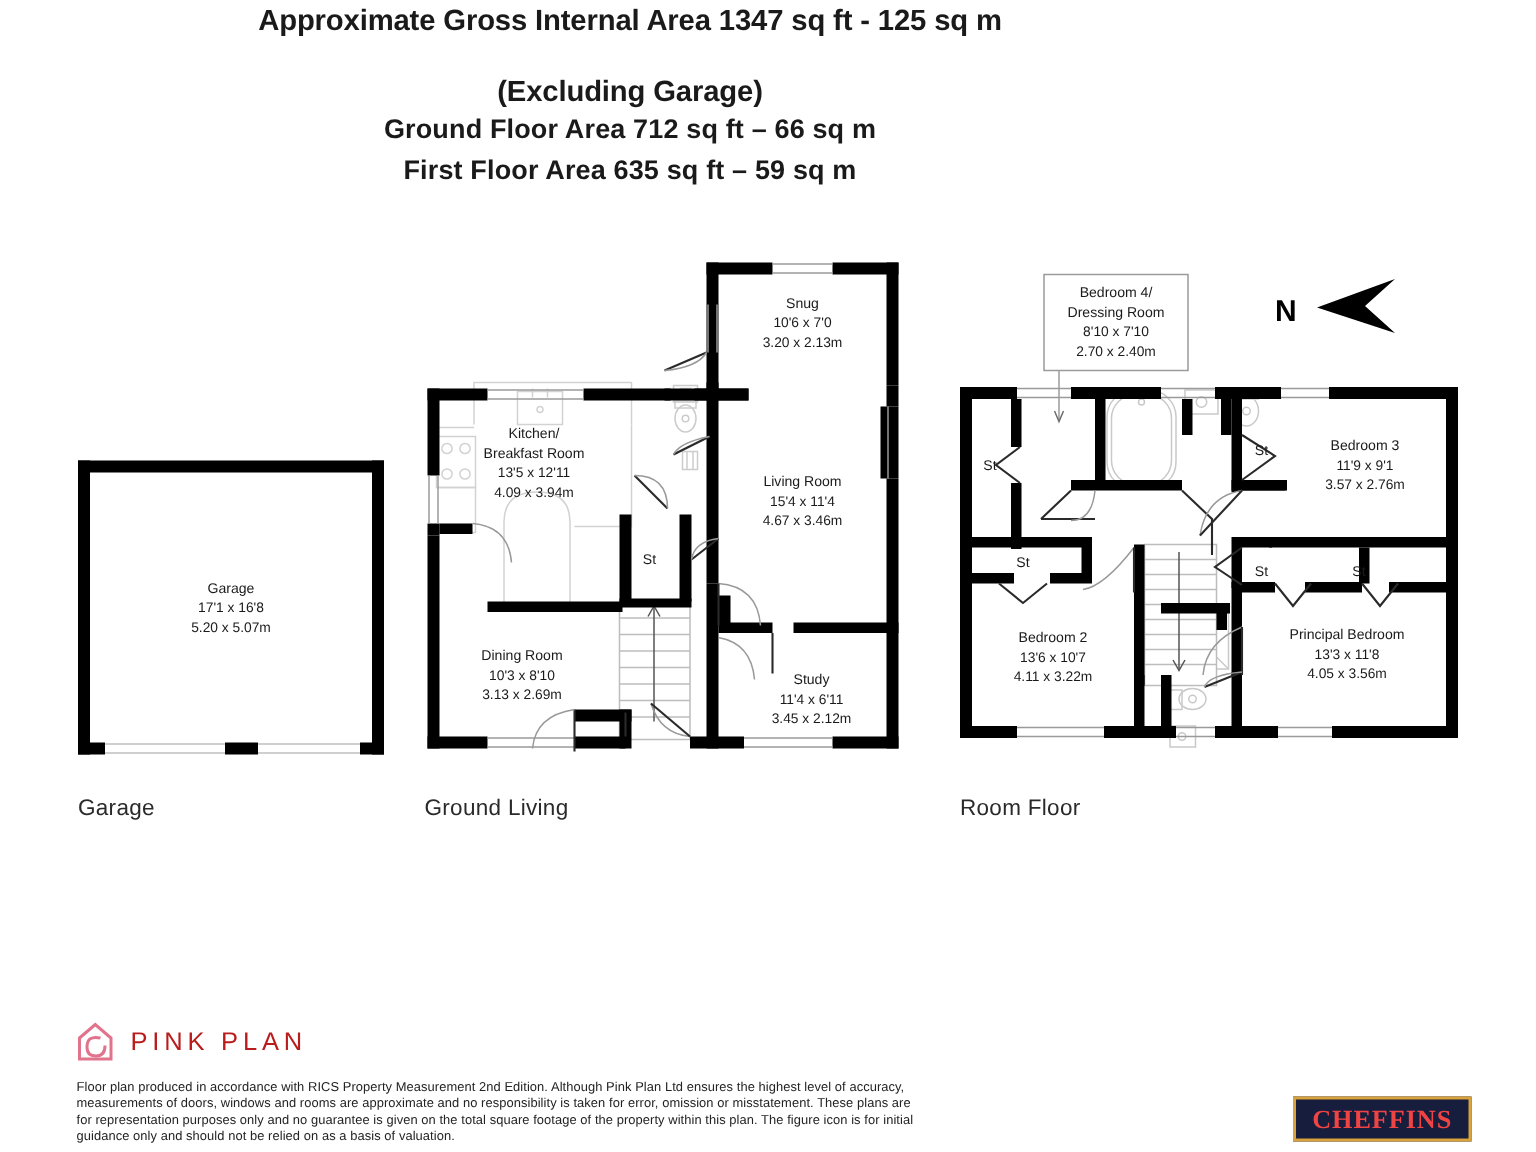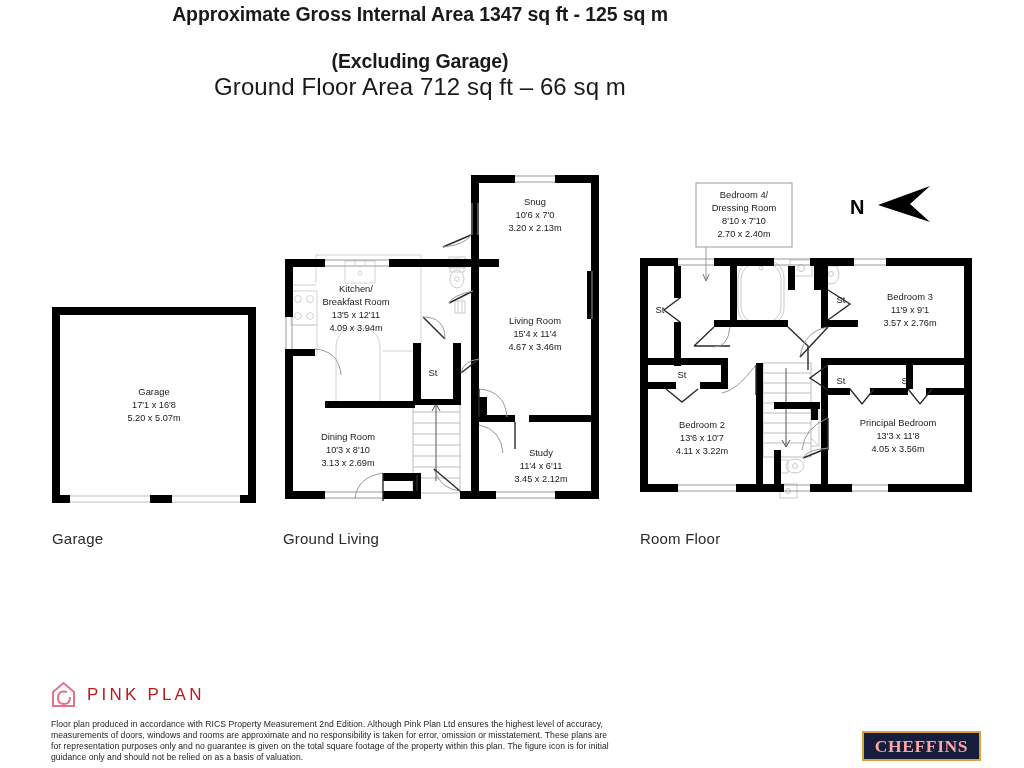--- a/index.html
+++ b/index.html
@@ -26,22 +26,22 @@
     text-align: center;
   }
   .hdr-bold {
     font-weight: bold;
     font-size: 19.5px;
     line-height: 23px;
     letter-spacing: -0.1px;
     margin-top: 24px;
   }
   .hdr-reg {
-    font-weight: normal;
-    font-size: 24px;
+    font-weight: bold;
+    font-size: 18px;
     line-height: 27px;
     letter-spacing: 0.1px;
   }
   #hdr-line1 { margin-top: 3px; }
 
   
   .plan {
     position: absolute;
   }
   .plan svg { display: block; }
@@ -87,21 +87,21 @@
     width: 119px;
     height: 30px;
     background: #171d3d;
     border: 2px solid #d9a23a;
     box-sizing: border-box;
     display: flex;
     align-items: center;
     justify-content: center;
   }
   #cheffins-text {
-    color: #fca5a5;
+    color: #ef4444;
     font-weight: bold;
     font-size: 17.5px;
     letter-spacing: 0.6px;
     font-family: "Liberation Serif", serif;
   }
 
   
   text.rm {
     font-family: "Liberation Sans", sans-serif;
     font-size: 9.2px;
@@ -122,20 +122,21 @@
     fill: #000;
   }
 </style>
 </head>
 <body>
 
 <div id="header">
   <div id="hdr-line1" class="hdr-bold">Approximate Gross Internal Area 1347 sq ft - 125 sq m</div>
   <div class="hdr-bold">(Excluding Garage)</div>
   <div class="hdr-reg">Ground Floor Area 712 sq ft – 66 sq m</div>
+  <div class="hdr-reg">First Floor Area 635 sq ft – 59 sq m</div>
 </div>
 
 <div class="plan" id="garage-plan" style="left:50px; top:305px;">
   <svg width="220" height="215" viewBox="0 0 220 215">
 
     <g fill="#000">
       <rect x="2" y="2" width="204" height="8"></rect>
       <rect x="2" y="2" width="8" height="196"></rect>
       <rect x="198" y="2" width="8" height="196"></rect>
 

